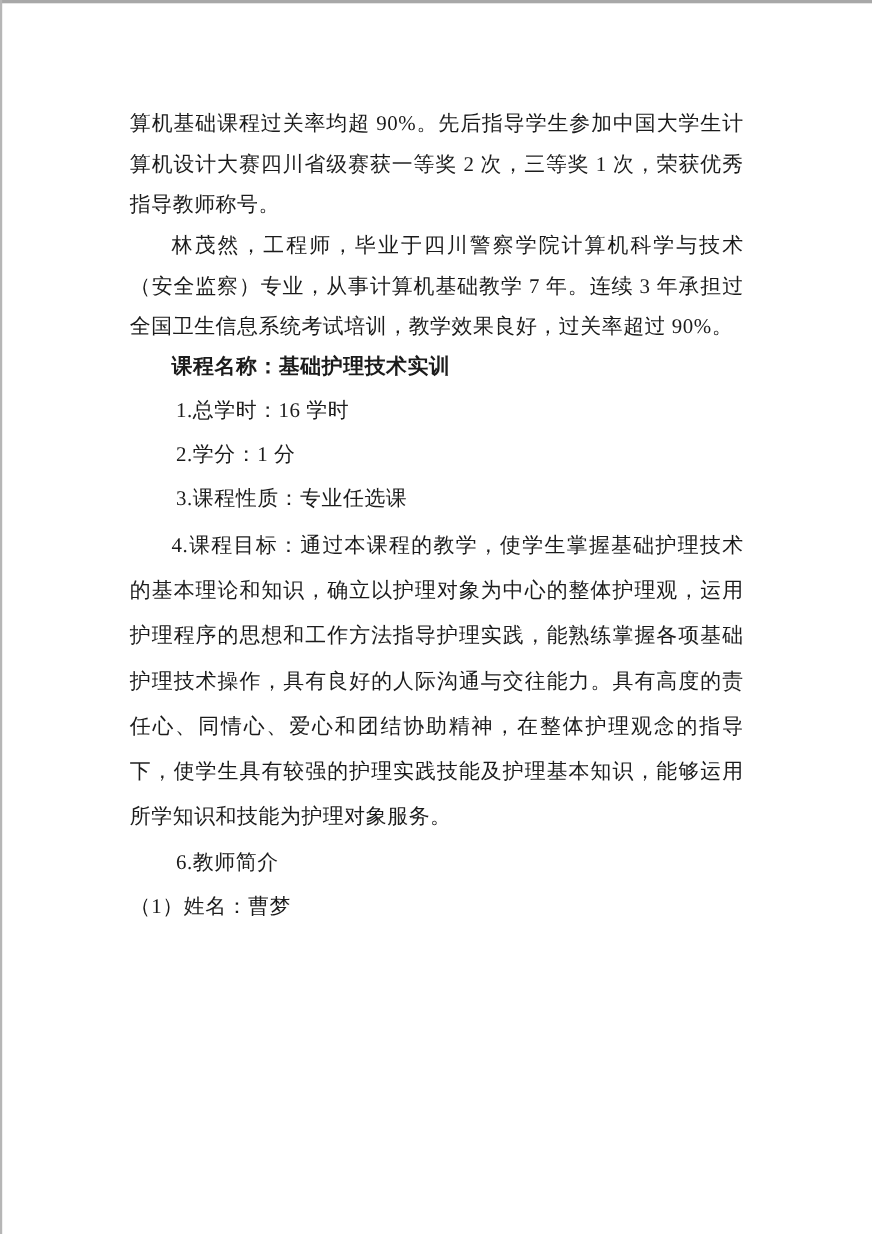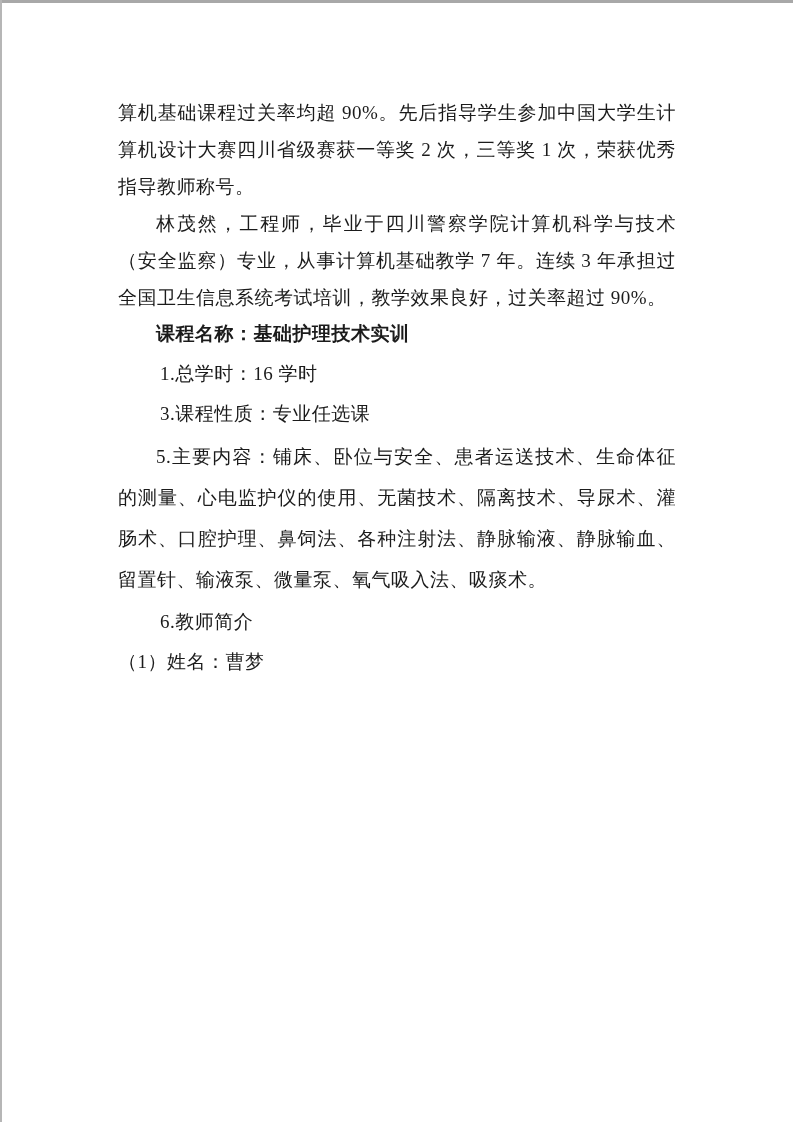--- a/index.html
+++ b/index.html
@@ -81,23 +81,24 @@
 
   <div class="content">
     <p class="para">算机基础课程过关率均超 90%。先后指导学生参加中国大学生计算机设计大赛四川省级赛获一等奖 2 次，三等奖 1 次，荣获优秀指导教师称号。</p>
 
     <p class="para indent">林茂然，工程师，毕业于四川警察学院计算机科学与技术（安全监察）专业，从事计算机基础教学 7 年。连续 3 年承担过全国卫生信息系统考试培训，教学效果良好，过关率超过 90%。</p>
 
     <p class="heading">课程名称：基础护理技术实训</p>
 
     <p class="item">1.总学时：16 学时</p>
 
+    <p class="item">2.学分：1 分</p>
 
     <p class="item">3.课程性质：专业任选课</p>
 
+    <p class="para-wide">4.课程目标：通过本课程的教学，使学生掌握基础护理技术的基本理论和知识，确立以护理对象为中心的整体护理观，运用护理程序的思想和工作方法指导护理实践，能熟练掌握各项基础护理技术操作，具有良好的人际沟通与交往能力。具有高度的责任心、同情心、爱心和团结协助精神，在整体护理观念的指导下，使学生具有较强的护理实践技能及护理基本知识，能够运用所学知识和技能为护理对象服务。</p>
 
-    <p class="para-wide">5.主要内容：铺床、卧位与安全、患者运送技术、生命体征的测量、心电监护仪的使用、无菌技术、隔离技术、导尿术、灌肠术、口腔护理、鼻饲法、各种注射法、静脉输液、静脉输血、留置针、输液泵、微量泵、氧气吸入法、吸痰术。</p>
 
     <p class="item">6.教师简介</p>
 
     <p class="teacher-line">（1）姓名：曹梦</p>
   </div>
 </div>
 
 </body></html>

